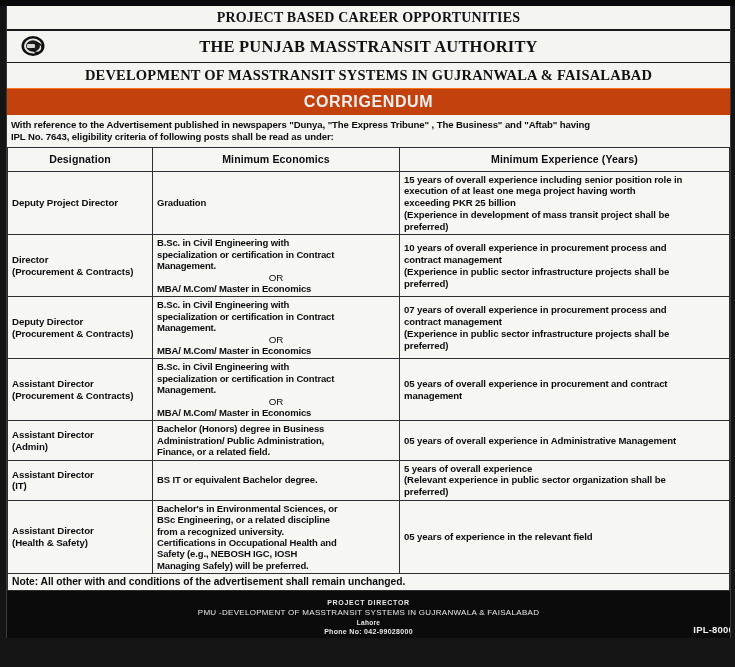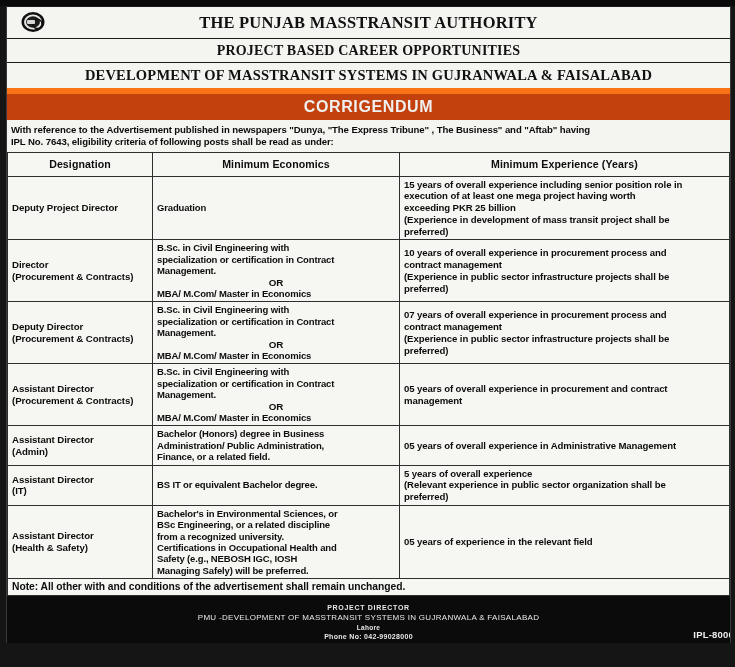--- a/index.html
+++ b/index.html
@@ -58,21 +58,21 @@
   }
   .band-2 {
     height: 23px;
     line-height: 23px;
     font-size: 14px;
   }
   .band-3 {
     height: 25px;
     line-height: 25px;
     font-size: 14.5px;
-    border-bottom: 6px solid #f97316;
+    border-bottom: 1px solid #f97316;
   }
 
   .logo {
     position: absolute;
     left: 14px;
     top: 4px;
     width: 26px;
     height: 24px;
   }
   .logo svg { display:block; }
@@ -143,21 +143,21 @@
   }
   td.exp {
     font-size: 9.6px;
     line-height: 11.7px;
     font-weight: bold;
     letter-spacing: -.1px;
     white-space: nowrap;
   }
   .or-line {
     text-align: center;
-    font-weight: bold;
+    font-weight: normal;
     font-size: 9.8px;
   }
   .nowrap { white-space: nowrap; }
 
   
   .note {
     border: 1px solid #2e2e2e;
     border-top: none;
     background: #f6f6f3;
     font-size: 10.3px;
@@ -215,36 +215,36 @@
   }
 </style>
 </head>
 <body>
 
 <div class="page">
 
   <div class="top-strip"></div>
 
   <div class="sheet">
+
+    <div class="band band-2">
+      <span>PROJECT BASED CAREER OPPORTUNITIES</span>
+    </div>
 
     <div class="band band-1">
       <span class="logo">
         <svg viewBox="0 0 26 24" width="26" height="24" aria-hidden="true">
           <ellipse cx="12" cy="11" rx="11.5" ry="10" fill="#111"></ellipse>
           <ellipse cx="12" cy="11" rx="9" ry="7.6" fill="#e9e9e6"></ellipse>
           <ellipse cx="12" cy="11" rx="7" ry="5.8" fill="#1d1d1d"></ellipse>
           <circle cx="16.5" cy="13" r="4.6" fill="none" stroke="#111" stroke-width="1.6"></circle>
           <rect x="6" y="9" width="8" height="4" rx="1" fill="#d8d8d4"></rect>
         </svg>
       </span>
       <span>THE PUNJAB MASSTRANSIT AUTHORITY</span>
-    </div>
-
-    <div class="band band-2">
-      <span>PROJECT BASED CAREER OPPORTUNITIES</span>
     </div>
 
     <div class="band band-3">
       <span>DEVELOPMENT OF MASSTRANSIT SYSTEMS IN GUJRANWALA &amp; FAISALABAD</span>
     </div>
 
     <div class="corrigendum">
       <span>CORRIGENDUM</span>
     </div>
 

